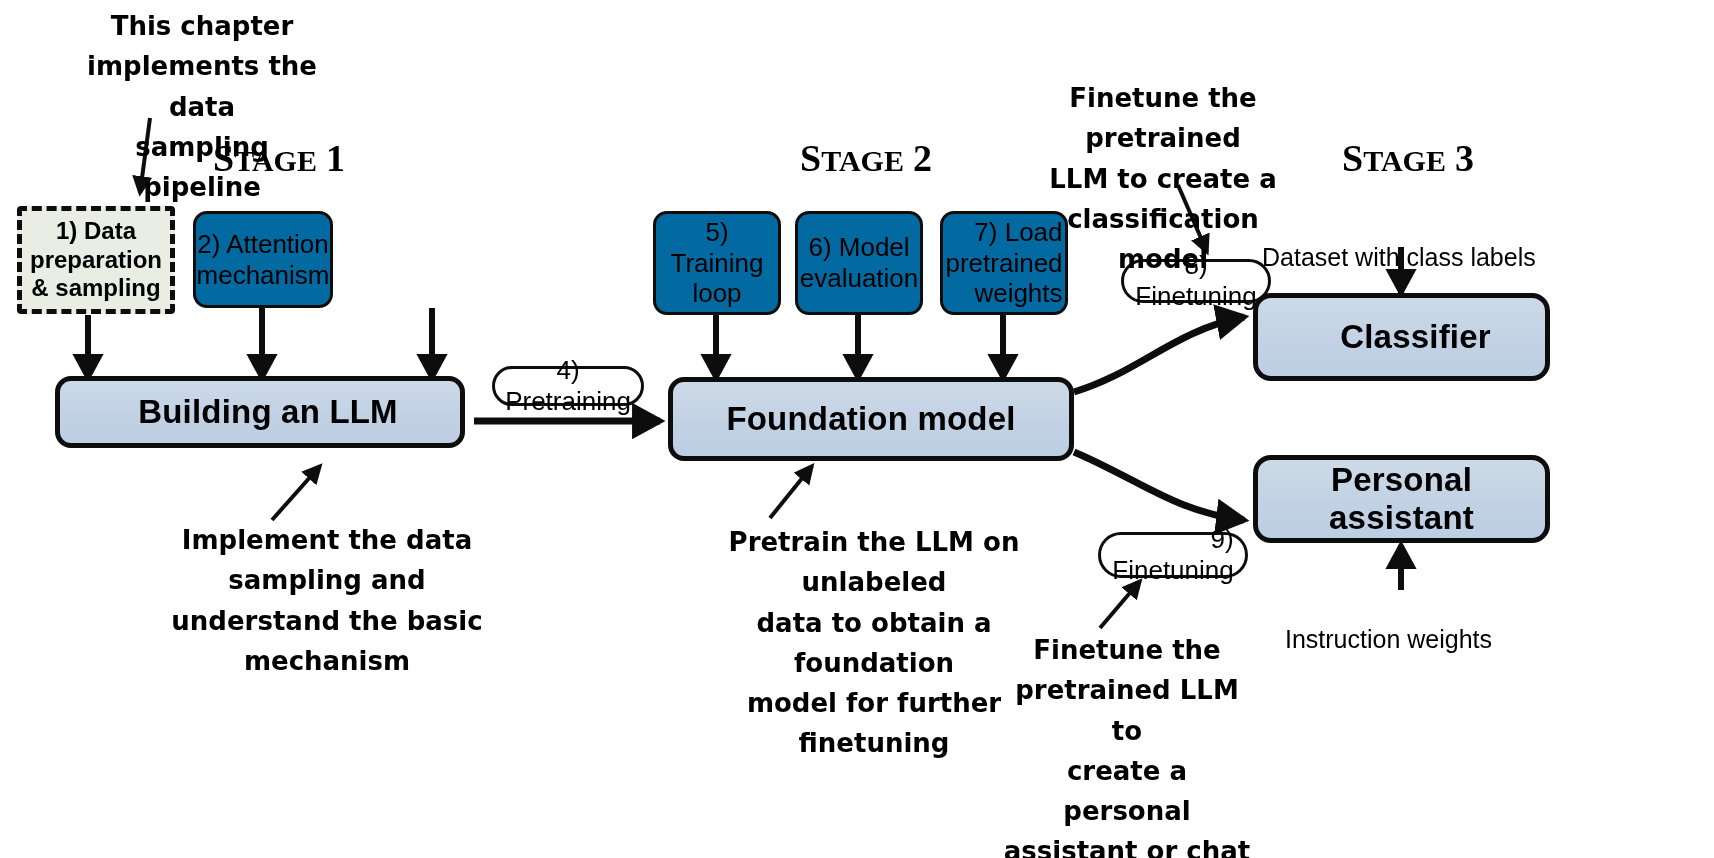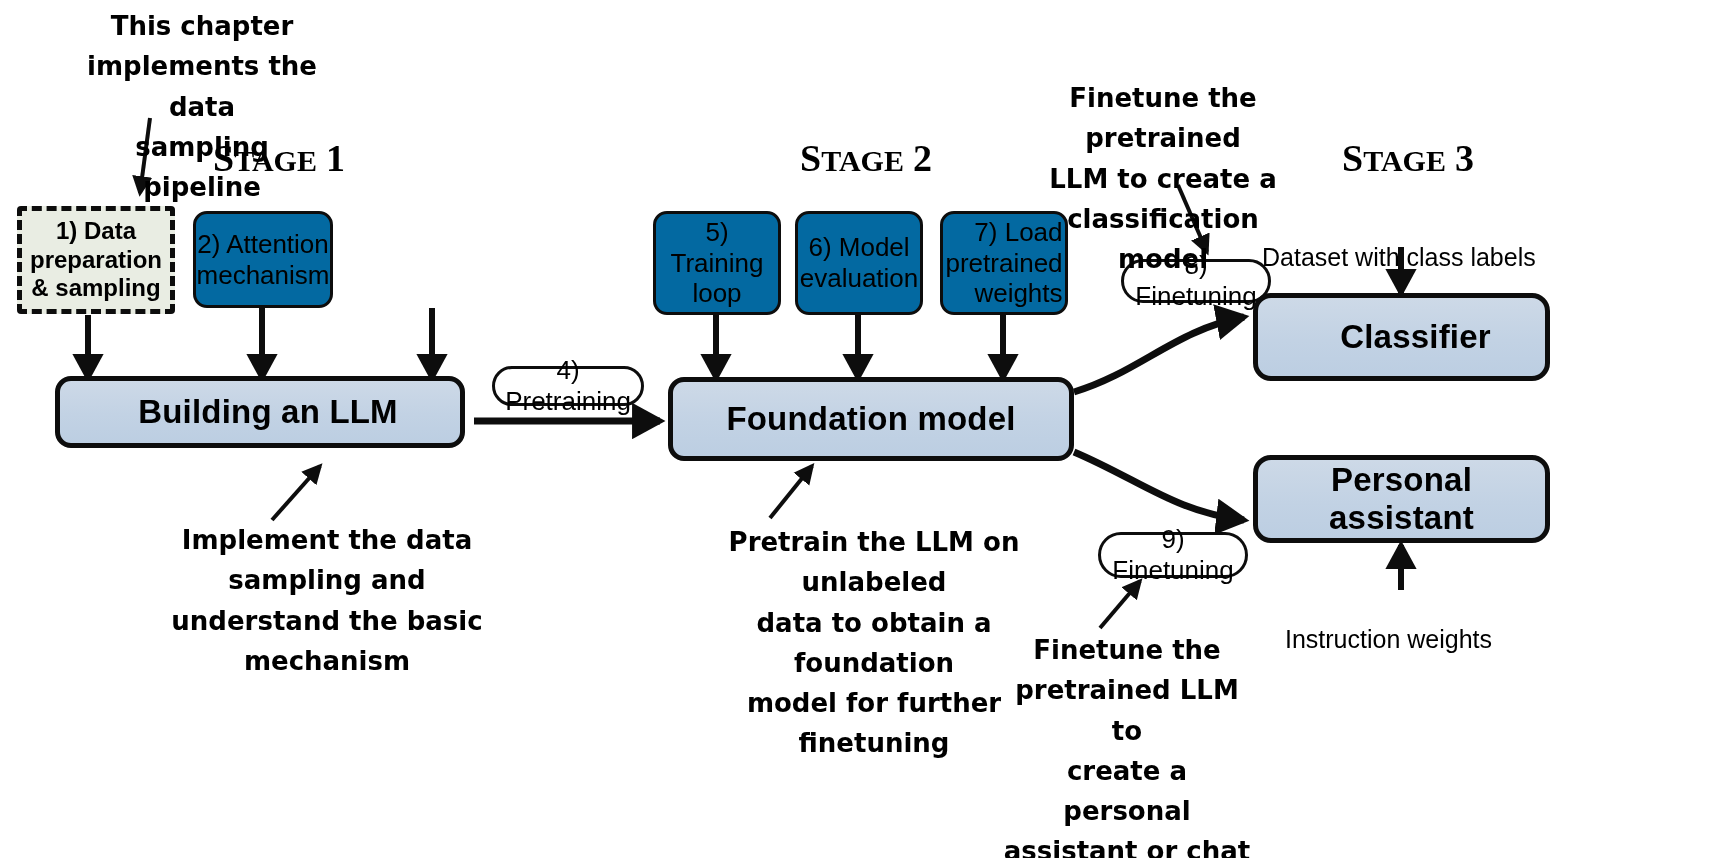--- a/index.html
+++ b/index.html
@@ -203,21 +203,21 @@
   </div>
 
   <div class="node pill" style="left:492px; top:366px; width:152px; height:40px;">
     <span style="white-space: pre-line;">4) Pretraining</span>
   </div>
 
   <div class="node pill" style="left:1121px; top:259px; width:150px; height:44px;">
     <span style="white-space: pre-line;">8) Finetuning</span>
   </div>
 
-  <div class="node pill" style="left:1098px; top:532px; width:150px; height:46px;">
+  <div class="node pill" style="left:1098px; top:532px; width:150px; height:46px;text-align:right;">
     <span style="white-space: pre-line;">9) Finetuning</span>
   </div>
 
   <div class="node blue-box" style="left:55px; top:376px; width:410px; height:72px;padding-left:16px;">
     <span style="white-space: pre-line;">Building an LLM</span>
   </div>
 
   <div class="node blue-box" style="left:668px; top:377px; width:406px; height:84px;">
     <span style="white-space: pre-line;">Foundation model</span>
   </div>

